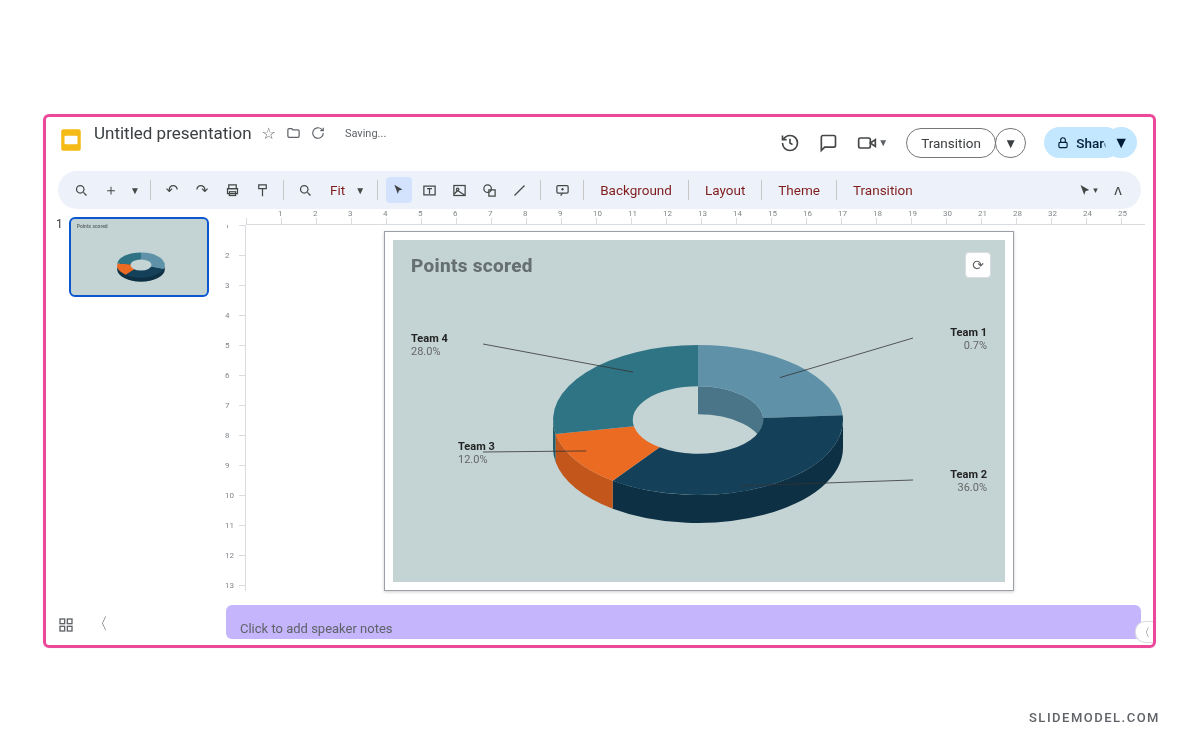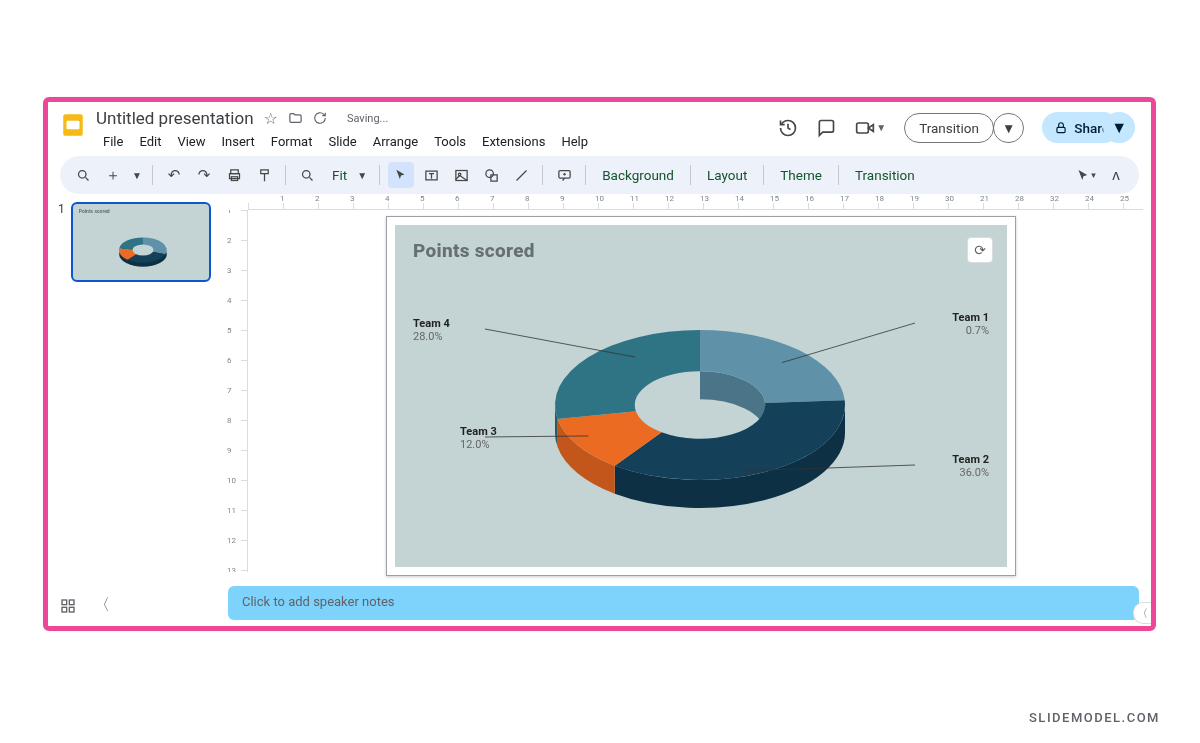--- a/index.html
+++ b/index.html
@@ -1,52 +1,52 @@
 <!DOCTYPE html>
 <html><head>
 <meta charset="utf-8">
 <style>
   * { box-sizing: border-box; margin: 0; padding: 0; font-family: "Google Sans", Roboto, Arial, sans-serif; }
   body { background: #fff; width: 1200px; height: 743px; position: relative; }
-  .app-frame { position: absolute; left: 43px; top: 97px; width: 1113px; height: 534px; background: #fff; border: 5px solid #ec4899; border-radius: 6px; overflow: hidden; box-shadow: 0 0 0 1px rgba(0,0,0,0.02); }
+  .app-frame { position: absolute; left: 43px; top: 114px; width: 1113px; height: 534px; background: #fff; border: 3px solid #ec4899; border-radius: 6px; overflow: hidden; box-shadow: 0 0 0 1px rgba(0,0,0,0.02); }
   .titlebar { display: flex; align-items: flex-start; padding: 6px 12px 0 12px; height: 50px; }
   .logo { width: 26px; height: 26px; margin: 4px 10px 0 0; }
   .title-col { flex: 0 0 auto; }
   .doc-title-row { display: flex; align-items: center; gap: 10px; height: 20px; }
   .doc-title { font-size: 17px; color: #3c4043; }
   .icon-btn { color: #5f6368; cursor: pointer; display:inline-flex; align-items:center; justify-content:center; }
   .saving { font-size: 11px; color: #5f6368; margin-left: 10px; }
   .menubar { display: flex; gap: 2px; margin-top: 4px; }
   .menubar span { font-size: 13px; color: #202124; padding: 2px 7px; border-radius: 4px; cursor: pointer; }
   .title-right { margin-left: auto; display: flex; align-items: center; gap: 18px; padding-right: 4px; padding-top:4px;}
   .pill { border: 1px solid #747775; border-radius: 18px; padding: 6px 14px; font-size: 13.5px; color:#3c4043; display:flex; align-items:center; gap:6px; cursor:pointer; }
   .share { background: #c2e7ff; border:none; border-radius: 18px; padding: 6px 10px 6px 12px; font-size:13.5px; font-weight:500; color:#001d35; display:flex; align-items:center; gap:6px; cursor:pointer; }
   .share-drop { background:#c2e7ff; border:none; border-radius:18px; padding:6px 8px; margin-left:-16px; cursor:pointer; color:#001d35;}
   .toolbar { margin: 4px 12px 0 12px; background: #edf2fa; border-radius: 22px; height: 38px; display:flex; align-items:center; padding: 0 10px; gap: 4px; }
   .tb { width: 26px; height: 26px; display:inline-flex; align-items:center; justify-content:center; color:#444746; border-radius:4px; cursor:pointer; font-size:15px;}
   .sep { width:1px; height:20px; background:#c7c7c7; margin:0 4px; }
-  .tb-text { font-size:13.5px; color:#14532d; padding:0 8px; cursor:pointer; }
+  .tb-text { font-size:13.5px; color:#7f1d1d; padding:0 8px; cursor:pointer; }
   .tb-spacer { flex:1; }
   .workspace { position:absolute; left:0; right:0; top:92px; bottom:46px; display:flex; }
   .filmstrip { width: 178px; border-right:1px solid #fff; padding:8px 10px; }
   .thumb-wrap { display:flex; gap:6px; }
   .thumb-num { font-size:12px; color:#3c4043; }
   .thumb { width:140px; height:80px; border:2px solid #0b57d0; border-radius:6px; background:#c4d4d4; position:relative; overflow:hidden; cursor:pointer;}
   .canvas-area { flex:1; position:relative; background:#fff; }
   .ruler-h { position:absolute; left:22px; right:8px; top:0; height:16px; border-bottom:1px solid #dadce0; font-size:8px; color:#80868b; display:flex; align-items:flex-end; overflow:hidden; }
   .ruler-h .tick { flex:0 0 35px; text-align:center; border-left:1px solid #dadce0; height:6px; position:relative;}
   .ruler-h .tick span{ position:absolute; top:-9px; left:-4px;}
   .ruler-v { position:absolute; left:0; top:16px; bottom:8px; width:22px; border-right:1px solid #dadce0; font-size:8px; color:#80868b; display:flex; flex-direction:column; overflow:hidden;}
   .ruler-v .tick { flex:0 0 30px; border-top:1px solid #dadce0; width:6px; margin-left:auto; position:relative;}
   .ruler-v .tick span{ position:absolute; left:-14px; top:-5px;}
   .slide-wrap { position:absolute; left:160px; top:22px; width:630px; height:360px; border:1px solid #9aa0a6; box-shadow:0 1px 3px rgba(0,0,0,0.2); background:#fff;}
   .chart-box { position:absolute; left:8px; top:8px; right:8px; bottom:8px; background:#c4d4d4; }
   .chart-title { position:absolute; left:18px; top:14px; font-size:19px; font-weight:800; color:#666f72; letter-spacing:0.3px;}
   .refresh-badge { position:absolute; right:14px; top:12px; width:26px; height:26px; background:#fff; border:1px solid #dadce0; border-radius:4px; display:flex; align-items:center; justify-content:center; color:#5f6368; cursor:pointer; font-size:14px;}
-  .speaker { position:absolute; left:180px; right:12px; bottom:6px; top:auto; height:34px; background:#7dd3fc; border-radius:6px; font-size:13px; color:#5f6368; padding:8px 14px; }
+  .speaker { position:absolute; left:180px; right:12px; bottom:6px; top:auto; height:34px; background:#c4b5fd; border-radius:6px; font-size:13px; color:#5f6368; padding:16px 14px; }
   .bottom-left { position:absolute; left:12px; bottom:10px; display:flex; gap:18px; color:#5f6368; }
   .collapse-tab { position:absolute; right:0; bottom:2px; width:18px; height:22px; border:1px solid #dadce0; border-right:none; border-radius:10px 0 0 10px; display:flex; align-items:center; justify-content:center; color:#5f6368; cursor:pointer; font-size:11px; background:#fff;}
   .watermark { position:absolute; right:40px; bottom:18px; font-size:13px; letter-spacing:1.5px; color:#5f6368; font-weight:500;}
   .lbl { position:absolute; font-size:11px; color:#222; line-height:1.2; }
   .lbl b { font-weight:700; }
   .lbl .pct { color:#666; font-weight:400;}
   
   .thumb .mini-title{ position:absolute; left:6px; top:4px; font-size:5px; font-weight:700; color:#666f72;}
 </style>
 </head>
@@ -68,32 +68,20 @@
               <path d="M3 6a2 2 0 012-2h4l2 2h8a2 2 0 012 2v8a2 2 0 01-2 2H5a2 2 0 01-2-2V6z"></path>
             </svg>
           </span>
         <span class="icon-btn">
             <svg width="14" height="14" viewBox="0 0 24 24" fill="none" stroke="#5f6368" stroke-width="2">
               <path d="M21 12a9 9 0 11-3-6.7L21 8"></path>
               <path d="M21 3v5h-5"></path>
             </svg>
           </span>
         <span class="saving">Saving...</span>
-      </div>
-      <div class="menubar">
-        <span>File</span>
-        <span>Edit</span>
-        <span>View</span>
-        <span>Insert</span>
-        <span>Format</span>
-        <span>Slide</span>
-        <span>Arrange</span>
-        <span>Tools</span>
-        <span>Extensions</span>
-        <span>Help</span>
       </div>
     </div>
     <div class="title-right">
       <span class="icon-btn">
           <svg width="20" height="20" viewBox="0 0 24 24" fill="none" stroke="#444746" stroke-width="2">
             <path d="M3 12a9 9 0 109-9 9 9 0 00-8 5"></path>
             <path d="M3 3v5h5"></path>
             <path d="M12 7v5l3 2"></path>
           </svg>
         </span>

